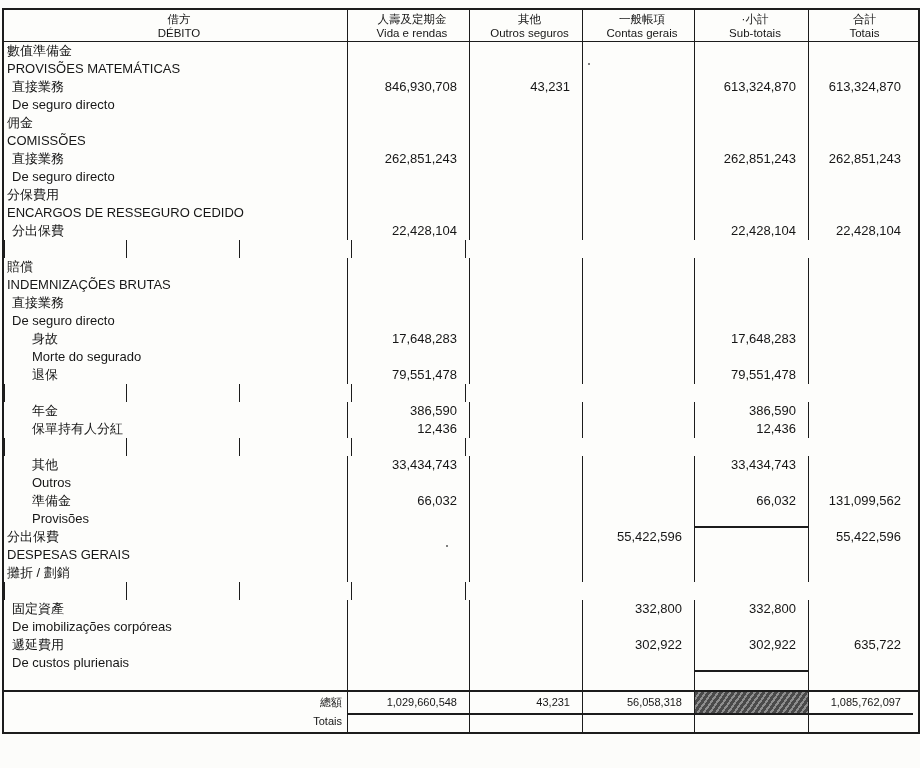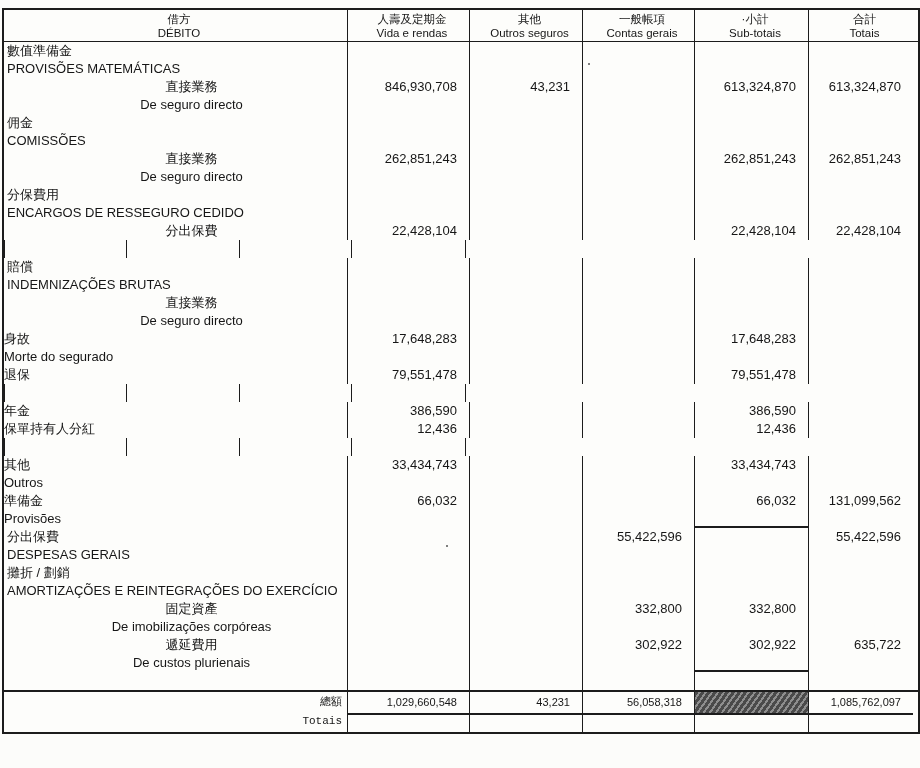--- a/index.html
+++ b/index.html
@@ -35,29 +35,29 @@
   .hdr {
     height: 32px;
     border-bottom: 1px solid #1c1c1c;
     font-size: 11.5px;
     text-align: center;
   }
   .hc { display: flex; flex-direction: column; justify-content: center; line-height: 14px; padding-left: 7px; }
 
   .row { height: 18px; line-height: 18px; font-size: 13px; }
   .i0 { padding-left: 3px; }
-  .i1 { padding-left: 32px; text-align: center; }
-  .i2 { }
+  .i1 { padding-left: 8px; }
+  .i2 { padding-left: 28px; }
   .num { text-align: right; padding-right: 12px; }
   .rule { border-bottom: 2px solid #1c1c1c; }
 
   .totals { border-top: 2px solid #1c1c1c; }
   .trowA { height: 21px; line-height: 21px; font-size: 11px; }
   .trowB { height: 19px; line-height: 16px; font-size: 11px; }
-  .tlabel { text-align: right; padding-right: 5px; font-family: Liberation Mono, monospace; }
+  .tlabel { text-align: right; padding-right: 5px; }
   .tb { border-top: 2px solid #1c1c1c; }
   .hatch {
     background: repeating-linear-gradient(125deg, #4a4a4a 0px, #4a4a4a 3px, #8e8e8e 3px, #8e8e8e 5px);
   }
   .speck {
     position: absolute;
     width: 2px; height: 2px;
     background: #555;
     border-radius: 50%;
   }
@@ -327,21 +327,20 @@
         </div>
         <div class="row">
           <div class="c c0 i0">攤折 / 劃銷</div>
           <div class="c num c1"></div>
           <div class="c num c2"></div>
           <div class="c num c3"></div>
           <div class="c num c4"></div>
           <div class="c num c5"></div>
         </div>
         <div class="row">
-          <div class="c c0 i0">AMORTIZAÇÕES E REINTEGRAÇÕES DO EXERCÍCIO</div>
           <div class="c num c1"></div>
           <div class="c num c2"></div>
           <div class="c num c3"></div>
           <div class="c num c4"></div>
           <div class="c num c5"></div>
         </div>
         <div class="row">
           <div class="c c0 i1">固定資產</div>
           <div class="c num c1"></div>
           <div class="c num c2"></div>

